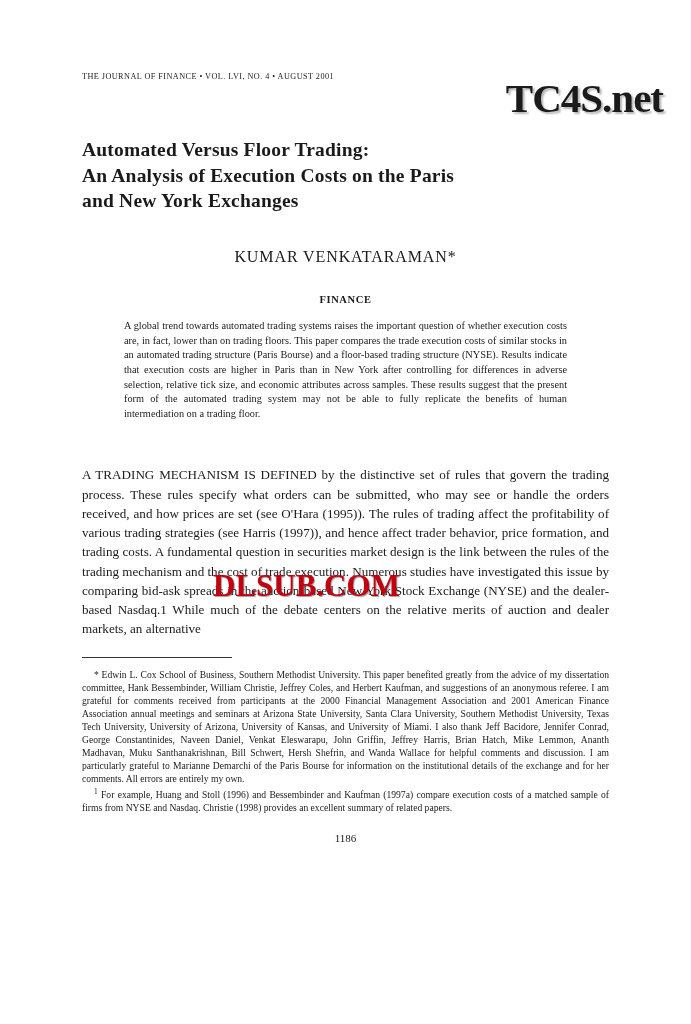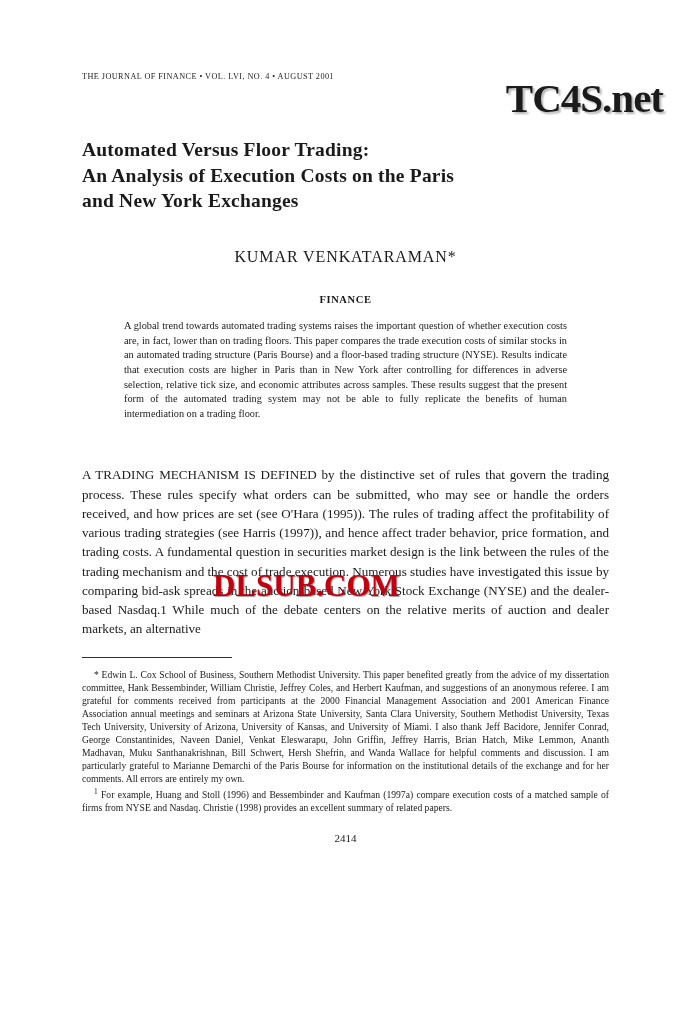--- a/index.html
+++ b/index.html
@@ -163,18 +163,18 @@
     <span class="dropcapword">A TRADING MECHANISM IS DEFINED</span><span> by the distinctive set of rules that govern the trading process. These rules specify what orders can be submitted, who may see or handle the orders received, and how prices are set (see O'Hara (1995)). The rules of trading affect the profitability of various trading strategies (see Harris (1997)), and hence affect trader behavior, price formation, and trading costs. A fundamental question in securities market design is the link between the rules of the trading mechanism and the cost of trade execution. Numerous studies have investigated this issue by comparing bid-ask spreads in the auction-based New York Stock Exchange (NYSE) and the dealer-based Nasdaq.1 While much of the debate centers on the relative merits of auction and dealer markets, an alternative</span>
   </div>
 
   <hr class="footnote-rule">
 
   <div class="footnotes">
     <p>* Edwin L. Cox School of Business, Southern Methodist University. This paper benefited greatly from the advice of my dissertation committee, Hank Bessembinder, William Christie, Jeffrey Coles, and Herbert Kaufman, and suggestions of an anonymous referee. I am grateful for comments received from participants at the 2000 Financial Management Association and 2001 American Finance Association annual meetings and seminars at Arizona State University, Santa Clara University, Southern Methodist University, Texas Tech University, University of Arizona, University of Kansas, and University of Miami. I also thank Jeff Bacidore, Jennifer Conrad, George Constantinides, Naveen Daniel, Venkat Eleswarapu, John Griffin, Jeffrey Harris, Brian Hatch, Mike Lemmon, Ananth Madhavan, Muku Santhanakrishnan, Bill Schwert, Hersh Shefrin, and Wanda Wallace for helpful comments and discussion. I am particularly grateful to Marianne Demarchi of the Paris Bourse for information on the institutional details of the exchange and for her comments. All errors are entirely my own.</p>
     <p><sup>1</sup><span> For example, Huang and Stoll (1996) and Bessembinder and Kaufman (1997a) compare execution costs of a matched sample of firms from NYSE and Nasdaq. Christie (1998) provides an excellent summary of related papers.</span></p>
   </div>
 
-  <div class="page-number">2414</div>
+  <div class="page-number">1186</div>
 
   <div class="wm-top">TC4S.net</div>
   <div class="wm-mid">DLSUB.COM</div>
 
 </div>
 
 </body></html>

